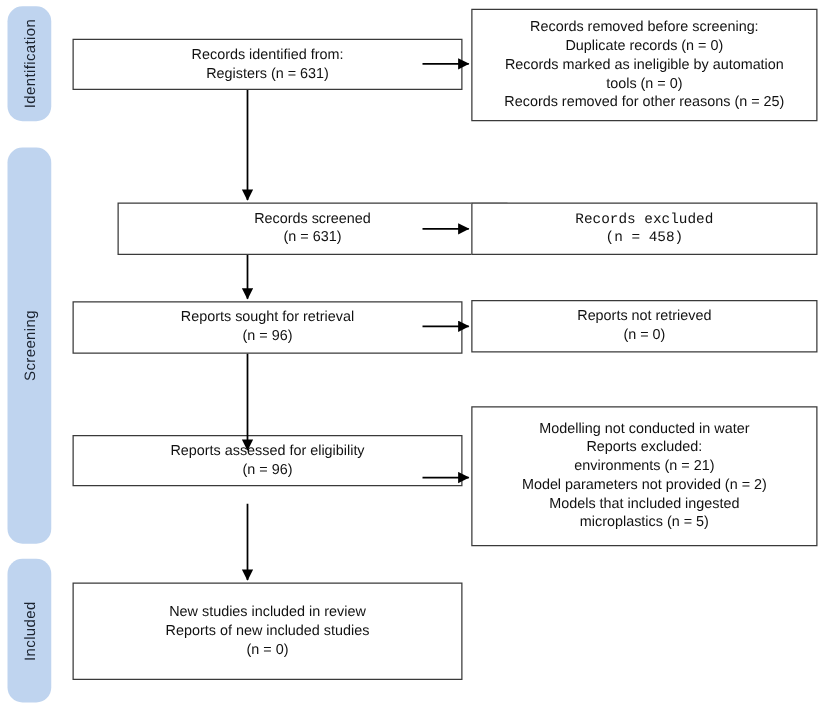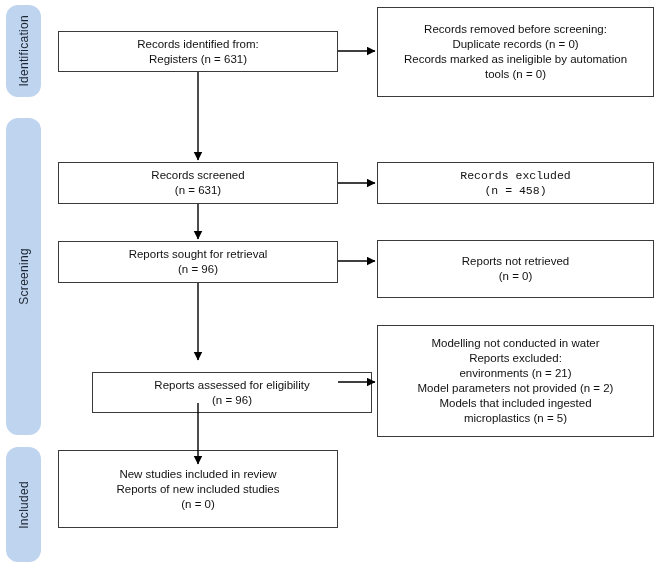--- a/index.html
+++ b/index.html
@@ -43,32 +43,32 @@
     background: #ffffff;
     display: flex;
     flex-direction: column;
     justify-content: center;
     text-align: center;
     font-size: 11.5px;
     line-height: 15px;
     color: #111111;
   }
   .fbox div { white-space: nowrap; }
-  .col-left  { left: 58px;  width: 280px; }
+  .col-left  { left: 58px;  width: 312px; }
   .col-right { left: 377px; width: 277px; }
 
   #box-identified       { top: 31px;  height: 41px; }
-  #box-screened         { top: 162px; height: 42px; }
+  #box-screened         { top: 162px; height: 42px; margin-left: 36px; }
   #box-sought           { top: 241px; height: 42px; }
-  #box-assessed         { top: 372px; height: 41px; margin-left: 34px; }
-  #box-included         { top: 450px; height: 78px; justify-content: center; }
+  #box-assessed         { top: 348px; height: 41px; }
+  #box-included         { top: 466px; height: 78px; justify-content: center; }
 
   #box-removed          { top: 7px;   height: 90px; }
   #box-excluded         { top: 162px; height: 42px; font-family: Liberation Mono, monospace; }
-  #box-not-retrieved    { top: 240px; height: 58px; }
+  #box-not-retrieved    { top: 240px; height: 42px; }
   #box-reports-excluded { top: 325px; height: 112px; }
 
   
   #arrows {
     position: absolute;
     left: 0; top: 0;
     width: 660px; height: 568px;
     pointer-events: none;
   }
 </style>
@@ -107,20 +107,21 @@
       <div>New studies included in review</div>
       <div>Reports of new included studies</div>
       <div>(n = 0)</div>
     </div>
 
   <div class="fbox col-right" id="box-removed">
       <div>Records removed before screening:</div>
       <div>Duplicate records (n = 0)</div>
       <div>Records marked as ineligible by automation</div>
       <div>tools (n = 0)</div>
+      <div>Records removed for other reasons (n = 25)</div>
     </div>
   <div class="fbox col-right" id="box-excluded">
       <div>Records excluded</div>
       <div>(n = 458)</div>
     </div>
   <div class="fbox col-right" id="box-not-retrieved">
       <div>Reports not retrieved</div>
       <div>(n = 0)</div>
     </div>
   <div class="fbox col-right" id="box-reports-excluded">

